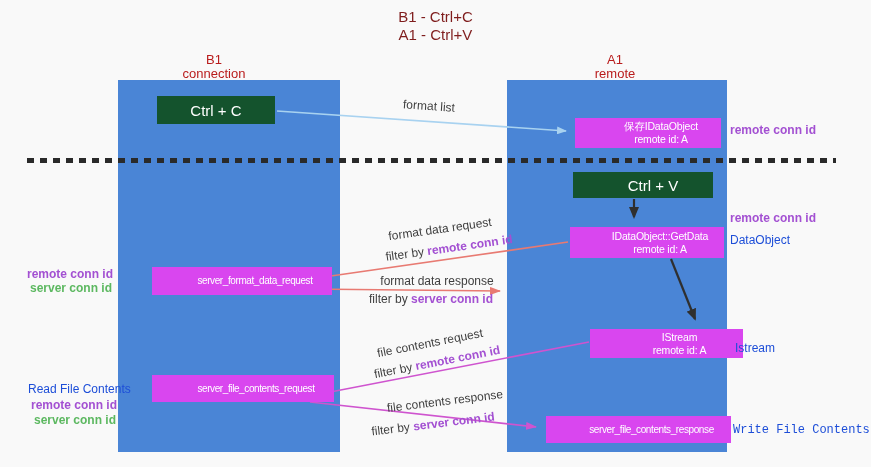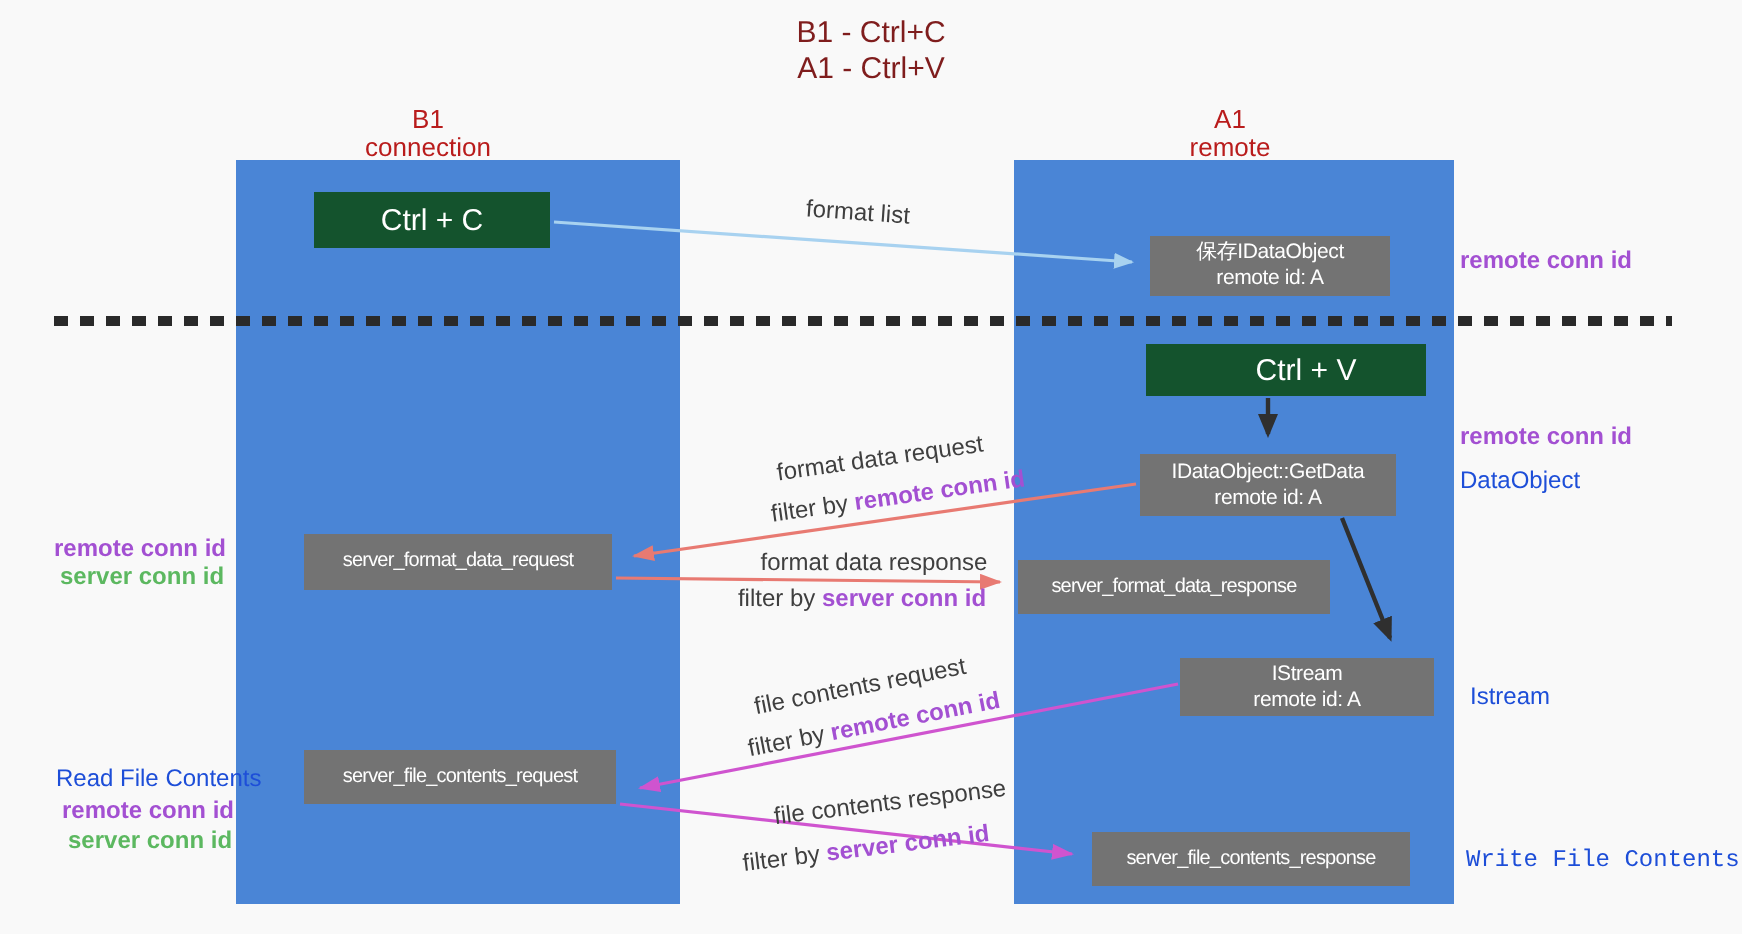--- a/index.html
+++ b/index.html
@@ -9,21 +9,21 @@
   }
   .title { position:absolute; left:0; right:0; top:8px; text-align:center;
            font-size:15px; line-height:18px; color:#7f1d1d; }
   .lane { position:absolute; background:#4a85d6; }
   .lane-header { position:absolute; text-align:center; font-size:13px; line-height:14px; color:#b91c1c; }
   .dashes { position:absolute; left:27px; top:158px; width:809px; height:5px;
             background:repeating-linear-gradient(to right,#2a2a2a 0 7px,transparent 7px 13px); }
   .box { position:absolute; display:flex; flex-direction:column; align-items:center;
          justify-content:center; color:#ffffff; text-align:center; white-space:nowrap; }
   .box-green  { background:#14532d; font-size:15px; }
-  .box-orange { background:#737373; }
+  .box-orange { background:#d946ef;padding-left:26px; }
   .bt1 { font-size:10.5px; line-height:13px; letter-spacing:-0.2px; }
   .bt2 { font-size:10px;   line-height:12px; letter-spacing:-0.4px; }
   .side-label { position:absolute; font-size:12px; line-height:14px; color:#1d4ed8; white-space:nowrap; }
   .purple { color:#a350d2; font-weight:bold; }
   .greent { color:#5cb860; font-weight:bold; }
   .arrow-label { position:absolute; font-size:12px; color:#3f3f3f; white-space:nowrap;
                  transform-origin:center center; }
   svg.arrows { position:absolute; left:0; top:0; pointer-events:none; }
 </style>
 </head>
@@ -89,23 +89,20 @@
 
   <div class="box box-orange" style="left:570px; top:227px; width:128px; height:31px;">
     <div class="bt1">IDataObject::GetData</div>
     <div class="bt1">remote id: A</div>
   </div>
 
   <div class="box box-orange" style="left:152px; top:267px; width:154px; height:28px;">
     <div class="bt2">server_format_data_request</div>
   </div>
 
-  <div class="box box-orange" style="left:509px; top:280px; width:156px; height:27px;">
-    <div class="bt2">server_format_data_response</div>
-  </div>
 
   <div class="box box-orange" style="left:590px; top:329px; width:127px; height:29px;">
     <div class="bt1">IStream</div>
     <div class="bt1">remote id: A</div>
   </div>
 
   <div class="box box-orange" style="left:152px; top:375px; width:156px; height:27px;">
     <div class="bt2">server_file_contents_request</div>
   </div>
 

